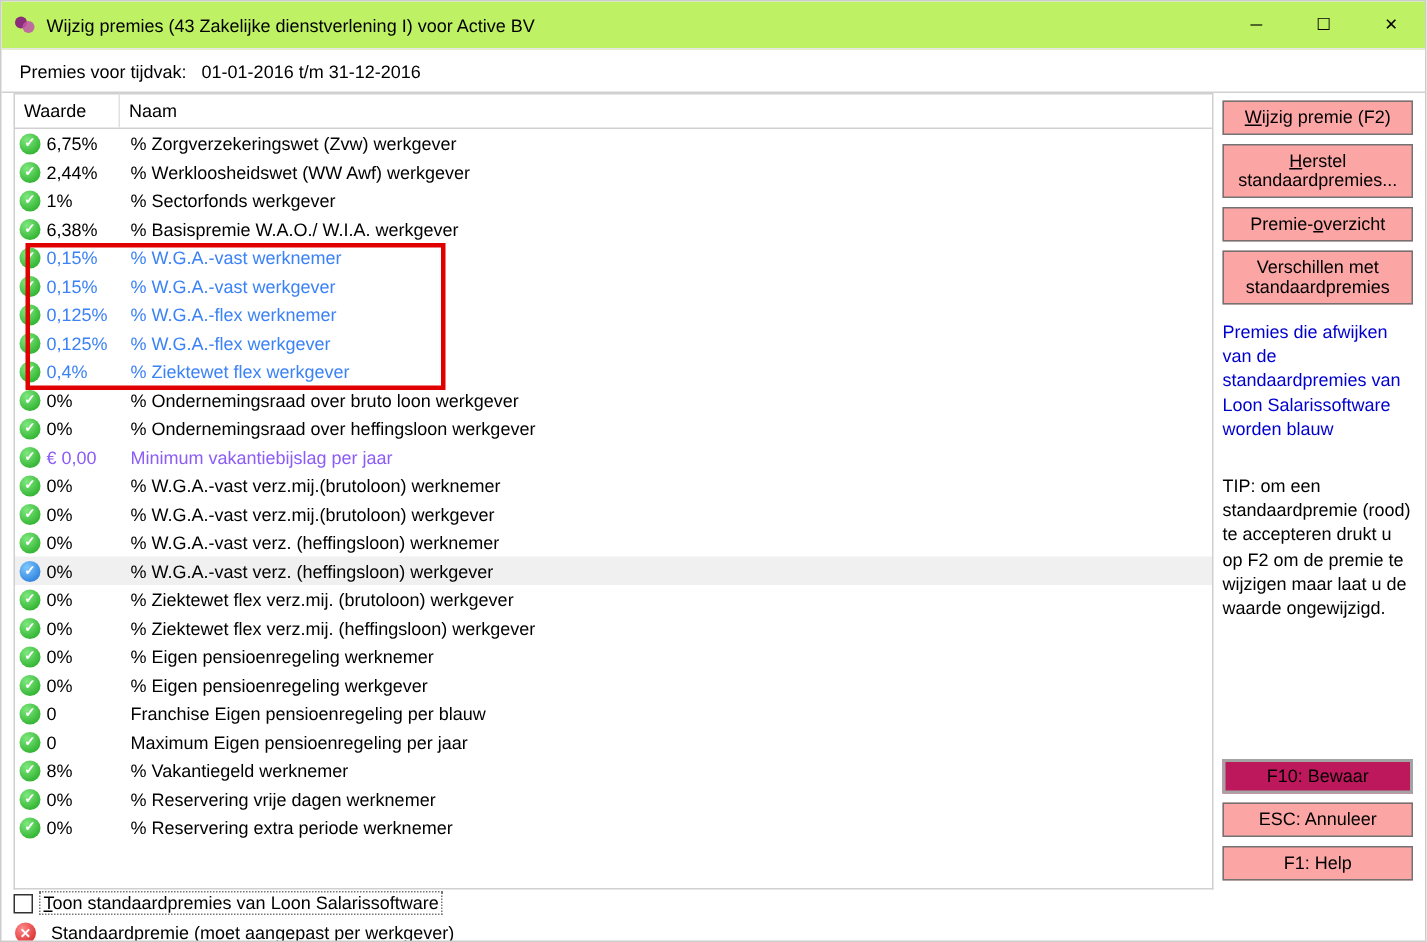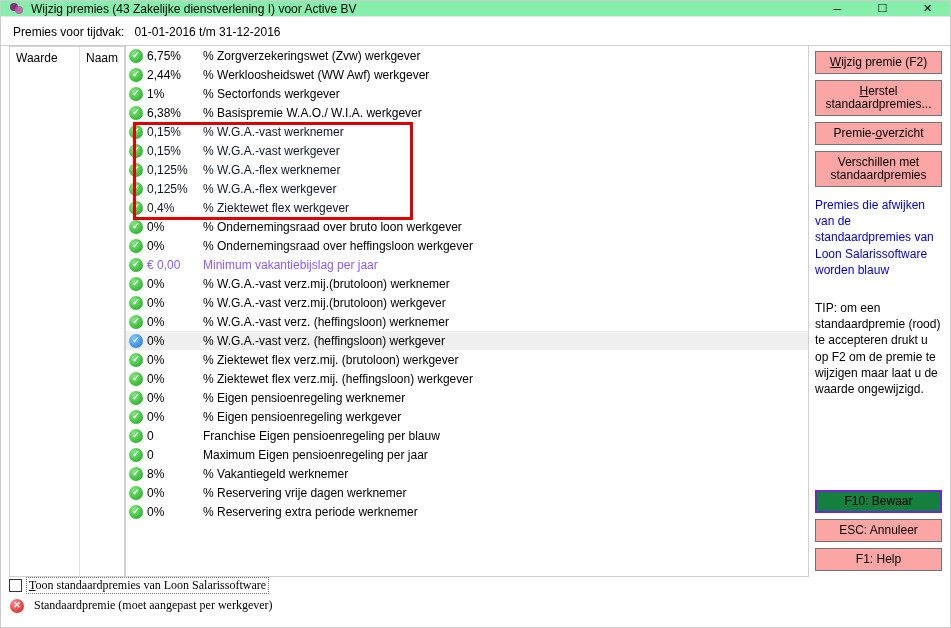--- a/index.html
+++ b/index.html
@@ -1,54 +1,54 @@
 <!DOCTYPE html>
 <html><head>
 <meta charset="utf-8">
 <style>
 * { box-sizing: border-box; margin: 0; padding: 0; }
 body { font-family: "Segoe UI", Tahoma, sans-serif; font-size: 12px; background: #fff; width: 951px; height: 628px; overflow: hidden; border: 1px solid #ccc; }
-.titlebar { height: 16px; display: flex; align-items: center; padding: 0 0 0 8px; background: #86efac; border-bottom: 1px solid #e5e5e5; }
+.titlebar { height: 32px; display: flex; align-items: center; padding: 0 0 0 8px; background: #bef264; border-bottom: 1px solid #e5e5e5; }
 .titlebar .logo { width: 16px; height: 16px; margin-right: 6px; }
 .titlebar .title { flex: 1; font-size: 12px; color: #000; }
 .winbtns { display: flex; height: 100%; }
 .winbtn { width: 45px; height: 100%; display: flex; align-items: center; justify-content: center; font-family: Arial; font-size: 11px; color: #000; cursor: default; }
 .subheader { padding: 8px 12px 6px; font-size: 12px; color: #000; border-bottom: 1px solid #d0d0d0; }
 .content { display: flex; height: calc(628px - 30px - 31px - 36px); }
-.listpane { flex: 1; display: flex; flex-direction: row; border-right: 0; padding: 0 0 0 8px; position: relative; }
+.listpane { flex: 1; display: flex; flex-direction: column; border-right: 0; padding: 0 0 0 8px; position: relative; }
 .listheader { display: flex; border: 1px solid #d0d0d0; border-bottom: 1px solid #d0d0d0; background: #fff; }
 .listheader .col { padding: 4px 6px; font-size: 12px; color: #000; }
 .colw { width: 70px; border-right: 1px solid #e0e0e0; }
 .coln { flex: 1; }
 .listbody { flex: 1; overflow-y: scroll; border: 1px solid #d0d0d0; border-top: none; position: relative; }
 .row { display: flex; align-items: center; height: 19px; padding-left: 3px; font-size: 12px; color: #000; }
-.row.blue { color: #0f172a; }
+.row.blue { color: #3b82f6; }
 .row.gray { color: #8b5cf6; }
 .row.sel { background: #f0f0f0; }
 .icongreen { width: 14px; height: 14px; border-radius: 50%; background: radial-gradient(circle at 35% 30%, #7fe87f, #1aa41a); display: flex; align-items: center; justify-content: center; margin-right: 2px; flex-shrink: 0; }
 .icongreen::after { content: "✓"; color: #fff; font-size: 9px; font-weight: bold; line-height: 1; }
 .iconblue { width: 14px; height: 14px; border-radius: 50%; background: radial-gradient(circle at 35% 30%, #7fc8ff, #1a6fd4); display: flex; align-items: center; justify-content: center; margin-right: 2px; flex-shrink: 0; }
 .iconblue::after { content: "✓"; color: #fff; font-size: 9px; font-weight: bold; line-height: 1; }
 .row .val { width: 58px; padding-left: 2px; }
 .row .nameval { flex: 1; white-space: nowrap; overflow: hidden; }
 .redbox { position: absolute; border: 3px solid #e00000; pointer-events: none; z-index: 10; left: 7px; top: 76px; width: 280px; height: 98px; }
 .sidepane { width: 141px; padding: 5px 8px 0 6px; display: flex; flex-direction: column; }
 .sidebtn { height: 23px; border: 1px solid #737373; background: #fca5a5; font-size: 12px; font-family: inherit; margin-bottom: 6px; cursor: default; display: flex; align-items: center; justify-content: center; text-align: center; line-height: 1.1; padding: 1px 2px; }
 .sidebtn.tall { height: 36px; }
-.sidebtn.primary { border: 2px solid #6d28d9; background: #15803d; }
+.sidebtn.primary { border: 2px solid #a3a3a3; background: #be185d; }
 .sidenote { font-size: 12px; line-height: 1.35; margin-top: 4px; color: #000; }
 .sidenote.blue { color: #0000cd; }
 .spacer { flex: 1; }
 .bottomrow { display: flex; align-items: center; height: 36px; padding: 0 8px; }
 .checkbox { width: 13px; height: 13px; border: 1px solid #333; margin-right: 4px; display: inline-block; }
 .chklabel { font-size: 12px; border: 1px dotted #777; padding: 0 2px; }
 .legend { display: flex; align-items: center; padding: 4px 0 0 9px; }
 .iconred { width: 14px; height: 14px; border-radius: 50%; background: radial-gradient(circle at 35% 30%, #ff8a8a, #d01a1a); display: flex; align-items: center; justify-content: center; margin-right: 10px; }
 .iconred::after { content: "✕"; color: #fff; font-size: 9px; font-weight: bold; line-height: 1; }
-.footer { display: flex; height: 36px; font-family: Liberation Serif, serif; }
+.footer { display: flex; height: 36px; }
 .footer .left { flex: 1; display: flex; flex-direction: column; justify-content: center; }
 .listbody::-webkit-scrollbar { width: 17px; }
 .listbody::-webkit-scrollbar-track { background: #f0f0f0; }
 .listbody::-webkit-scrollbar-thumb { background: #cdcdcd; }
 .listbody::-webkit-scrollbar-button { background: #f0f0f0; height: 17px; }
 .u { text-decoration: underline; }
 </style>
 </head>
 <body>
 

